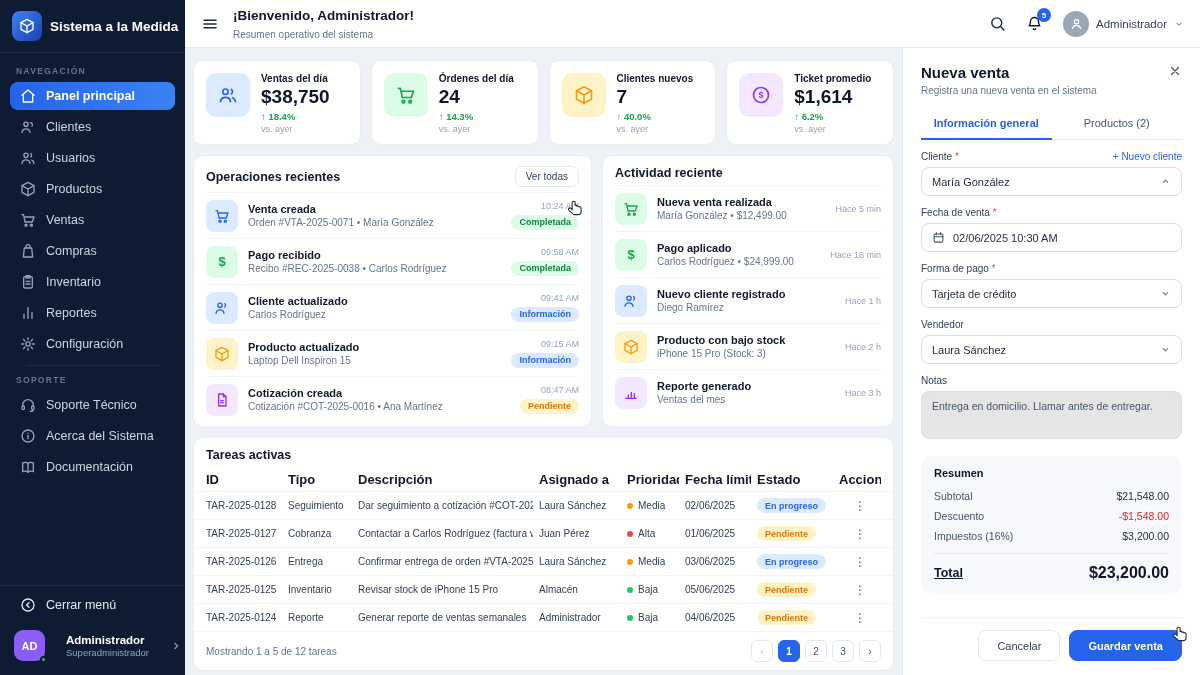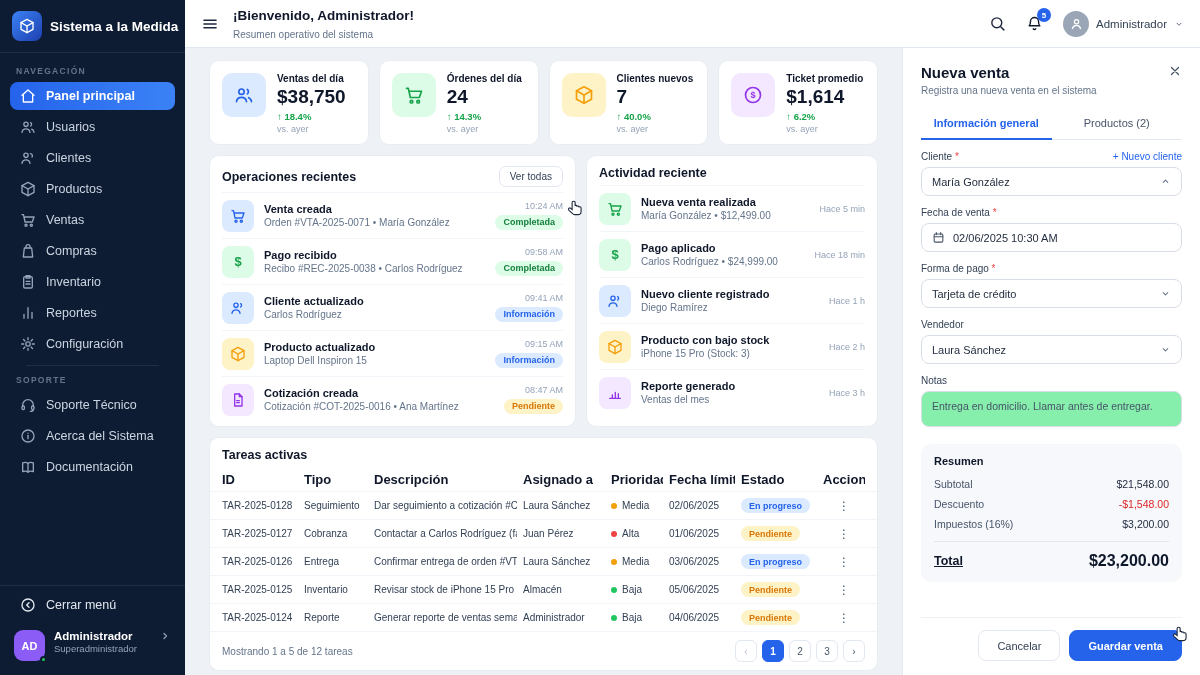--- a/index.html
+++ b/index.html
@@ -16,42 +16,42 @@
   .brand-name { font-weight:bold; font-size:13.5px; color:#fff; white-space:nowrap; }
   .nav { padding:4px 10px 0; }
   .nav-label { font-size:8.5px; letter-spacing:1.3px; color:#64748b; font-weight:bold; margin:9px 6px 6px; }
   .nav-item { display:flex; align-items:center; gap:10px; padding:6px 10px; border-radius:8px; font-size:12.5px; color:#cbd5e1; margin-bottom:3px; cursor:pointer; }
   .nav-item .nico { color:#94a3b8; }
   .nav-item.active { background:linear-gradient(90deg,#2563eb,#3b82f6); color:#fff; font-weight:bold; }
   .nav-item.active .nico { color:#fff; }
   .side-div { height:1px; background:rgba(255,255,255,.08); margin:7px 16px; }
   .sidebar-bottom { margin-top:auto; }
   .collapse-row { display:flex; align-items:center; gap:10px; padding:11px 20px; font-size:12.5px; color:#e2e8f0; border-top:1px solid rgba(255,255,255,.08); cursor:pointer; }
-  .user-row { display:flex; align-items:flex-start; gap:9px; padding:6px 14px 14px; cursor:pointer; }
+  .user-row { display:flex; align-items:center; gap:21px; padding:6px 14px 14px; cursor:pointer; }
   .avatar { width:31px; height:31px; border-radius:9px; background:#8b5cf6; color:#fff; font-weight:bold; font-size:11px; display:flex; align-items:center; justify-content:center; position:relative; flex-shrink:0; }
   .status-dot { position:absolute; right:-2px; bottom:-2px; width:7px; height:7px; border-radius:50%; background:#22c55e; border:2px solid #0e1c33; }
   .user-name { font-size:11.5px; font-weight:bold; color:#fff; }
   .user-role { font-size:9.5px; color:#94a3b8; margin-top:1px; }
   .user-chev { margin-left:auto; color:#94a3b8; }
 
   
   .main-col { flex:1; display:flex; flex-direction:column; min-width:0; }
   .topbar { height:48px; background:#fff; border-bottom:1px solid #e2e8f0; display:flex; align-items:center; padding:0 16px; gap:14px; flex-shrink:0; }
   .hamburger { color:#1e293b; cursor:pointer; }
   .tb-title { font-size:13.5px; font-weight:bold; }
   .tb-sub { font-size:10px; color:#64748b; margin-top:6px; }
   .tb-right { margin-left:auto; display:flex; align-items:center; gap:20px; }
   .tb-icon { color:#1e293b; cursor:pointer; }
   .bell-wrap { position:relative; cursor:pointer; }
   .badge-count { position:absolute; top:-7px; right:-8px; background:#2563eb; color:#fff; font-size:8px; font-weight:bold; min-width:14px; height:14px; border-radius:999px; display:flex; align-items:center; justify-content:center; }
   .tb-user { display:flex; align-items:center; gap:7px; font-size:11.5px; color:#334155; cursor:pointer; }
   .tb-avatar { width:26px; height:26px; border-radius:50%; background:#9aa6b5; color:#fff; display:flex; align-items:center; justify-content:center; }
 
   .content-row { flex:1; display:flex; min-height:0; }
-  .content { flex:1; padding:12px 24px 8px; min-width:0; overflow:hidden; }
+  .content { flex:1; padding:12px 8px 8px; min-width:0; overflow:hidden; }
 
   
   .stats { display:grid; grid-template-columns:repeat(4,1fr); gap:10px; margin-bottom:10px; }
   .stat-card { background:#fff; border:1px solid #e9edf2; border-radius:10px; padding:12px 12px 10px; display:flex; gap:11px; }
   .stat-icon { width:44px; height:44px; border-radius:10px; display:flex; align-items:center; justify-content:center; flex-shrink:0; }
   .stat-icon svg { width:20px; height:20px; }
   .ic-blue  { background:#dbeafe; color:#2563eb; }
   .ic-green { background:#dcfce7; color:#16a34a; }
   .ic-amber { background:#fef3c7; color:#f59e0b; }
   .ic-purple{ background:#f3e8ff; color:#9333ea; }
@@ -102,21 +102,21 @@
   .tabs { display:flex; border-bottom:1px solid #e2e8f0; margin-top:13px; }
   .tab { flex:1; text-align:center; font-size:11px; padding:8px 0 9px; color:#475569; cursor:pointer; border-bottom:2px solid transparent; margin-bottom:-1px; }
   .tab.active { color:#2563eb; font-weight:bold; border-bottom-color:#2563eb; }
   .fgroup { margin-top:11px; }
   .flabel { font-size:10px; color:#334155; margin-bottom:5px; display:flex; justify-content:space-between; align-items:center; }
   .req { color:#ef4444; }
   .link { color:#2563eb; font-size:10px; cursor:pointer; }
   .input { height:29px; border:1px solid #d8dee6; border-radius:8px; display:flex; align-items:center; padding:12px 10px; font-size:11px; color:#1e293b; gap:8px; cursor:pointer; background:#fff; }
   .input .chev { margin-left:auto; color:#64748b; }
   .input .cal { color:#475569; }
-  .notas { border:1px solid #d8dee6; border-radius:8px; padding:8px 10px; font-size:10.5px; color:#475569; height:36px; width:100%; resize:none; font-family:inherit; background:#86efac; }
+  .notas { border:1px solid #d8dee6; border-radius:8px; padding:8px 10px; font-size:10.5px; color:#475569; height:48px; width:100%; resize:none; font-family:inherit; background:#e5e5e5; }
   .resumen { background:#f6f8fb; border-radius:10px; padding:11px 13px 12px; margin-top:13px; }
   .r-title { font-size:11px; font-weight:bold; margin-bottom:7px; }
   .r-row { display:flex; justify-content:space-between; font-size:10.5px; color:#475569; padding:4px 0; }
   .r-row .r-val { color:#1e293b; }
   .r-red { color:#dc2626 !important; }
   .r-total { display:flex; justify-content:space-between; align-items:center; border-top:1px solid #e2e8f0; margin-top:7px; padding-top:10px; }
   .r-total-label { font-size:12.5px; font-weight:bold;text-decoration:underline; }
   .r-total-value { font-size:16px; font-weight:bold; }
   .sp-footer { margin-top:auto; border-top:1px solid #eef1f5; padding-top:12px; display:flex; justify-content:flex-end; gap:9px; }
   .btn { height:31px; border-radius:8px; font-size:11px; padding:0 18px; display:flex; align-items:center; justify-content:center; cursor:pointer; }
@@ -152,35 +152,35 @@
               <path d="M5 9.5V21h14V9.5"></path>
             </svg>
           </span>
         <span>Panel principal</span>
       </div>
       <div class="nav-item">
         <span class="nico">
             <svg class="i" viewBox="0 0 24 24" fill="none" stroke="currentColor" stroke-width="2" stroke-linecap="round" stroke-linejoin="round">
               <circle cx="9" cy="8" r="3.2"></circle>
               <path d="M3 20c.5-3.5 3-5.2 6-5.2s5.5 1.7 6 5.2"></path>
+              <path d="M15.5 5.5a3.2 3.2 0 0 1 2.5 5.1"></path>
+            </svg>
+          </span>
+        <span>Clientes</span>
+      </div>
+      <div class="nav-item">
+        <span class="nico">
+            <svg class="i" viewBox="0 0 24 24" fill="none" stroke="currentColor" stroke-width="2" stroke-linecap="round" stroke-linejoin="round">
+              <circle cx="9" cy="8" r="3.2"></circle>
+              <path d="M3 20c.5-3.5 3-5.2 6-5.2s5.5 1.7 6 5.2"></path>
               <path d="M16 5.4a3.2 3.2 0 0 1 0 5.2"></path>
               <path d="M17.5 15.2c2 .7 3.2 2.3 3.5 4.8"></path>
             </svg>
           </span>
         <span>Usuarios</span>
-      </div>
-      <div class="nav-item">
-        <span class="nico">
-            <svg class="i" viewBox="0 0 24 24" fill="none" stroke="currentColor" stroke-width="2" stroke-linecap="round" stroke-linejoin="round">
-              <circle cx="9" cy="8" r="3.2"></circle>
-              <path d="M3 20c.5-3.5 3-5.2 6-5.2s5.5 1.7 6 5.2"></path>
-              <path d="M15.5 5.5a3.2 3.2 0 0 1 2.5 5.1"></path>
-            </svg>
-          </span>
-        <span>Clientes</span>
       </div>
       <div class="nav-item">
         <span class="nico">
             <svg class="i" viewBox="0 0 24 24" fill="none" stroke="currentColor" stroke-width="2" stroke-linecap="round" stroke-linejoin="round">
               <path d="M12 2l9 5v10l-9 5-9-5V7z"></path>
               <path d="M3 7l9 5 9-5"></path>
               <path d="M12 12v10"></path>
             </svg>
           </span>
         <span>Productos</span>

